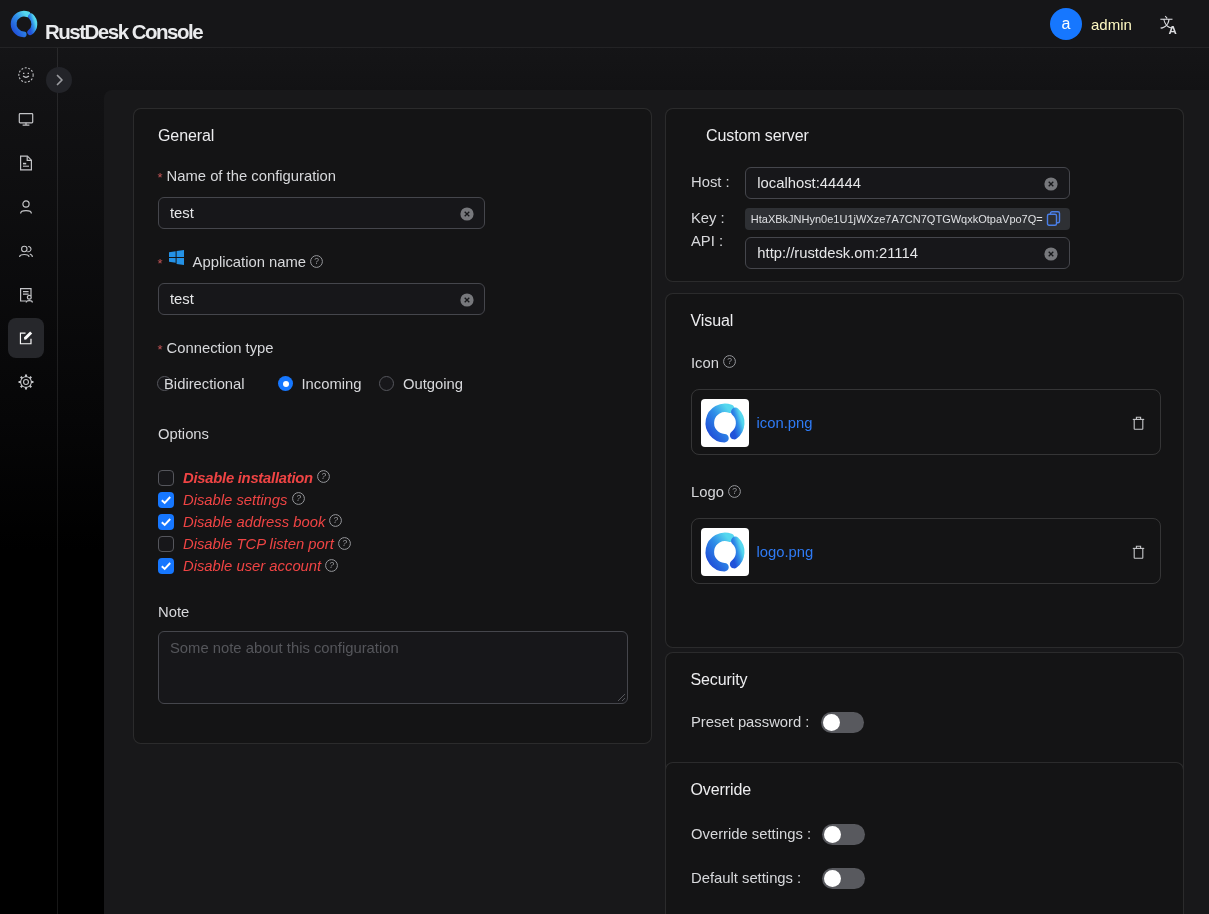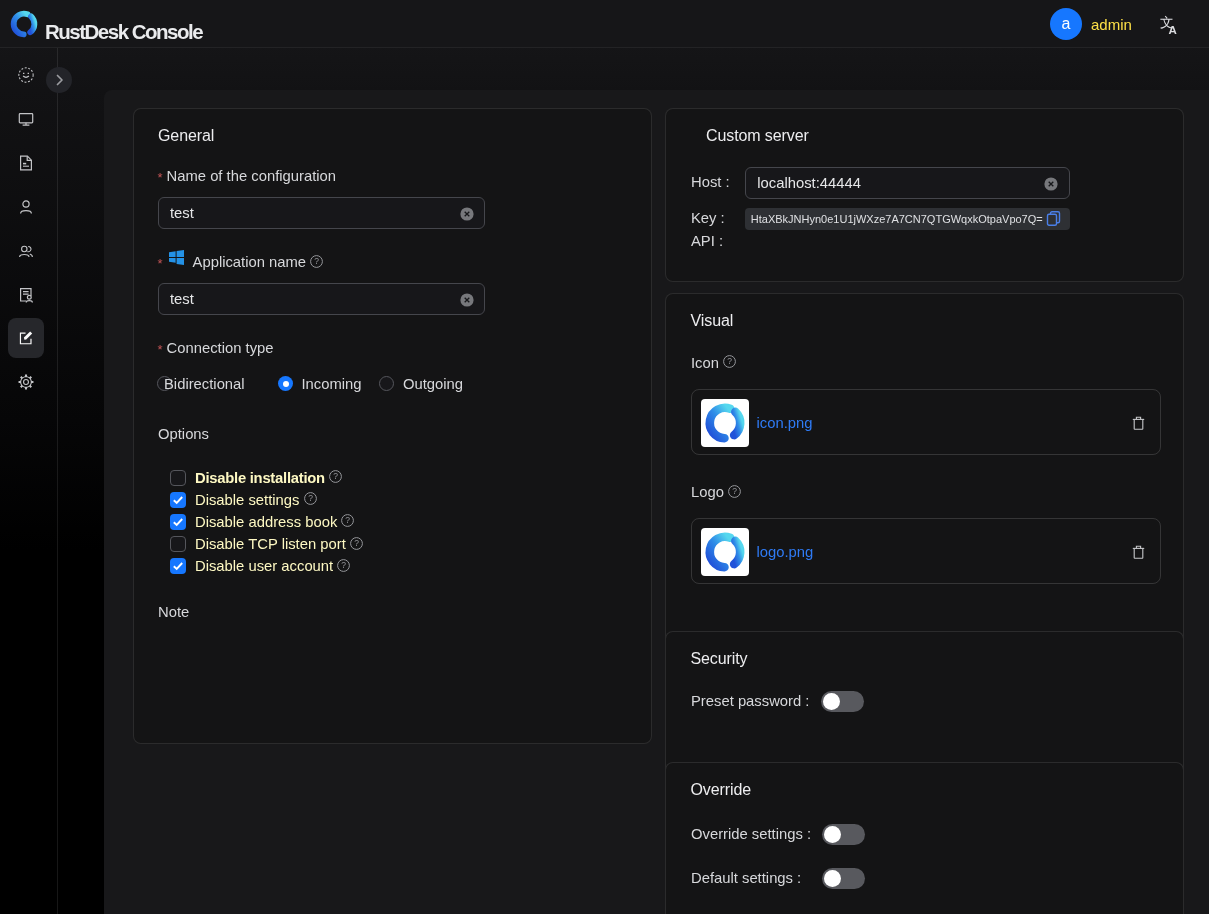--- a/index.html
+++ b/index.html
@@ -6,37 +6,37 @@
 html,body { width:1209px; height:914px; overflow:hidden; background:#000; }
 body { font-family:"Liberation Sans", sans-serif; }
 #page { position:relative; width:1209px; height:914px; overflow:hidden;
   background:linear-gradient(180deg,#18181a 0px,#121214 90px,#060607 420px,#000 550px); }
 #header { position:absolute; left:0; top:0; width:1209px; height:48px;
   background:#161618; border-bottom:1px solid rgba(255,255,255,0.06); z-index:5; }
 #htitle { position:absolute; left:45px; top:0; height:48px; line-height:47px;
   font-size:20.5px; font-weight:700; color:#eaebed; letter-spacing:-1.5px;margin-top:8px; }
 #avatar { position:absolute; left:1050px; top:8px; width:32px; height:32px; border-radius:50%;
   background:#1677ff; color:#fff; font-size:16px; text-align:center; line-height:32px; }
-#uname { position:absolute; left:1091px; top:0; height:48px; line-height:49px; font-size:15px; color:#fde047; }
+#uname { position:absolute; left:1091px; top:0; height:48px; line-height:49px; font-size:15px; color:#fef9c3; }
 #sidebar { position:absolute; left:0; top:48px; width:58px; height:866px;
   border-right:1px solid rgba(255,255,255,0.09); }
 .sic { position:absolute; left:18px; width:16px; height:16px; }
 #selbox { position:absolute; left:8px; top:270px; width:36px; height:40px; border-radius:8px; background:#26272b; }
 #chev { position:absolute; left:46px; top:67px; width:26px; height:26px; border-radius:50%;
   background:#232429; z-index:6; color:#97989c; text-align:center; line-height:24px; font-size:14px; }
 #wrap { position:absolute; left:104px; top:90px; width:1105px; height:824px;
   background:#18181a; border-top-left-radius:8px; overflow:hidden; }
 .card { position:absolute; background:#141415; border:1px solid rgba(255,255,255,0.10); border-radius:8px; }
 .ctitle { position:absolute; font-size:16px; font-weight:500; color:#ededef; line-height:24px; letter-spacing:-0.1px; }
 .lab { position:absolute; font-size:14.8px; color:#d7d8db; line-height:22px; white-space:nowrap; }
 .req { color:#c25456; font-size:13px; margin-right:4px; position:relative; top:1px; }
 .inp { position:absolute; height:32px; border:1px solid #45464c; border-radius:6px; background:#17171a;
   font-size:14.8px; color:#e6e7e9; line-height:30px; padding-left:11px; }
 .clr { position:absolute; width:14px; height:14px; }
-.cbrow { position:absolute; left:36px; height:22px; font-size:14.8px; color:#fef9c3; line-height:22px; white-space:nowrap; }
+.cbrow { position:absolute; left:24px; height:22px; font-size:14.8px; color:#ef4444; line-height:22px; white-space:nowrap;font-style:italic; }
 .cb { display:inline-block; width:16px; height:16px; border-radius:4px; vertical-align:-3px; margin-right:9px; }
 .cb.off { border:1px solid #55565c; background:#17171a; }
 .cb.on { background:#1677ff; }
 .radio { position:absolute; width:15px; height:15px; border-radius:50%; }
 .radio.off { border:1px solid #55565c; background:#17171a; }
 .radio.on { background:#1677ff; }
 .radio.on::after { content:""; position:absolute; left:4.5px; top:4.5px; width:6px; height:6px; border-radius:50%; background:#fff; }
 .toggle { position:absolute; width:43px; height:21px; border-radius:11px; background:#58595e; }
 .toggle .knob { position:absolute; left:2px; top:2px; width:17px; height:17px; border-radius:50%; background:#fff; }
 .filebox { position:absolute; left:24.5px; width:470px; height:66px; border:1px solid rgba(255,255,255,0.14); border-radius:8px; }
@@ -168,37 +168,49 @@
           <circle cx="6.5" cy="6.5" r="5.9" fill="none" stroke="#96979b" stroke-width="1"></circle>
           <text x="6.5" y="9.4" font-size="8.5" fill="#96979b" text-anchor="middle">?</text>
         </svg></div>
     <div class="cbrow" style="top:446.3px"><span class="cb on"><svg width="16" height="16" viewBox="0 0 16 16">
             <path d="M3.8 8.2 L6.7 11 L12.2 5" stroke="#fff" stroke-width="1.9" fill="none"></path>
           </svg></span>Disable user account <svg class="qs" width="13" height="13" viewBox="0 0 13 13" style="vertical-align:-0.5px">
           <circle cx="6.5" cy="6.5" r="5.9" fill="none" stroke="#96979b" stroke-width="1"></circle>
           <text x="6.5" y="9.4" font-size="8.5" fill="#96979b" text-anchor="middle">?</text>
         </svg></div>
     <div class="lab" style="left:24px;top:491.5px">Note</div>
+    <div style="position:absolute;left:24px;top:521.5px;width:470px;height:73px;border:1px solid #45464c;border-radius:6px;background:#17171a">
+      <div style="position:absolute;left:11px;top:5px;font-size:14.8px;color:#55565b;line-height:22px">Some note about this configuration</div>
+      <svg style="position:absolute;right:1px;bottom:1px" width="10" height="10" viewBox="0 0 10 10">
+          <path d="M9 2 L2 9 M9 6 L6 9" stroke="#55565b" stroke-width="1"></path>
+        </svg>
+    </div>
   </div>
 
   <div class="card" style="left:665px;top:108px;width:519px;height:174px">
     <div class="ctitle" style="left:40px;top:15px">Custom server</div>
     <div class="lab" style="left:25px;top:61.5px">Host :</div>
     <div class="inp" style="left:79.3px;top:57.5px;width:325px">localhost:44444
       <svg class="clr" style="right:11px;top:9px" width="14" height="14" viewBox="0 0 14 14">
           <circle cx="7" cy="7" r="6.6" fill="#77787c"></circle>
           <path d="M4.7 4.7 L9.3 9.3 M9.3 4.7 L4.7 9.3" stroke="#17181b" stroke-width="1.3"></path>
         </svg>
     </div>
     <div class="lab" style="left:25px;top:98px">Key :</div>
     <div class="mono" style="position:absolute;left:79.3px;top:98.5px;width:325px;height:22px;border-radius:4px;background:#2e3034;font-size:11px;line-height:22px;color:#dfe0e3;padding-left:5.5px;white-space:nowrap">HtaXBkJNHyn0e1U1jWXze7A7CN7QTGWqxkOtpaVpo7Q=<svg style="display:inline-block;vertical-align:-3px;margin-left:3px" width="15" height="15" viewBox="0 0 15 15" fill="none" stroke="#4a7fe8" stroke-width="1.4">
           <rect x="4.5" y="0.8" width="9" height="11" rx="1.5"></rect>
           <rect x="1.5" y="3.2" width="9" height="11" rx="1.5" fill="#2e3034"></rect>
         </svg></div>
     <div class="lab" style="left:25px;top:121px">API :</div>
+    <div class="inp" style="left:79.3px;top:127.5px;width:325px">http://rustdesk.om:21114
+      <svg class="clr" style="right:11px;top:9px" width="14" height="14" viewBox="0 0 14 14">
+          <circle cx="7" cy="7" r="6.6" fill="#77787c"></circle>
+          <path d="M4.7 4.7 L9.3 9.3 M9.3 4.7 L4.7 9.3" stroke="#17181b" stroke-width="1.3"></path>
+        </svg>
+    </div>
   </div>
 
   <div class="card" style="left:665px;top:293px;width:519px;height:355px">
     <div class="ctitle" style="left:24.5px;top:15px">Visual</div>
     <div class="lab" style="left:25px;top:57.5px">Icon <svg class="qs" width="13" height="13" viewBox="0 0 13 13" style="vertical-align:-0.5px">
           <circle cx="6.5" cy="6.5" r="5.9" fill="none" stroke="#96979b" stroke-width="1"></circle>
           <text x="6.5" y="9.4" font-size="8.5" fill="#96979b" text-anchor="middle">?</text>
         </svg></div>
     <div class="filebox" style="top:95px">
       <div class="thumb">
@@ -245,21 +257,21 @@
         </div>
       <div class="flink">logo.png</div>
       <svg style="position:absolute;right:15px;top:25.5px" width="13" height="14" viewBox="0 0 13 14" fill="none" stroke="#c6c7ca" stroke-width="1.1">
   <path d="M0.8 3.4 L12.2 3.4"></path>
   <path d="M4.4 3.2 L4.4 1.3 L8.6 1.3 L8.6 3.2"></path>
   <path d="M2.2 3.6 L2.2 12.7 Q2.2 13.2 2.7 13.2 L10.3 13.2 Q10.8 13.2 10.8 12.7 L10.8 3.6"></path>
 </svg>
     </div>
   </div>
 
-  <div class="card" style="left:665px;top:631px;width:519px;height:152px">
+  <div class="card" style="left:665px;top:652px;width:519px;height:152px">
     <div class="ctitle" style="left:24.5px;top:15px">Security</div>
     <div class="lab" style="left:25px;top:58px">Preset password :</div>
     <div class="toggle" style="left:154.5px;top:58.5px">
         <div class="knob"></div>
       </div>
   </div>
 
   <div class="card" style="left:665px;top:762px;width:519px;height:200px">
     <div class="ctitle" style="left:24.5px;top:15px">Override</div>
     <div class="lab" style="left:25px;top:60px">Override settings :</div>

